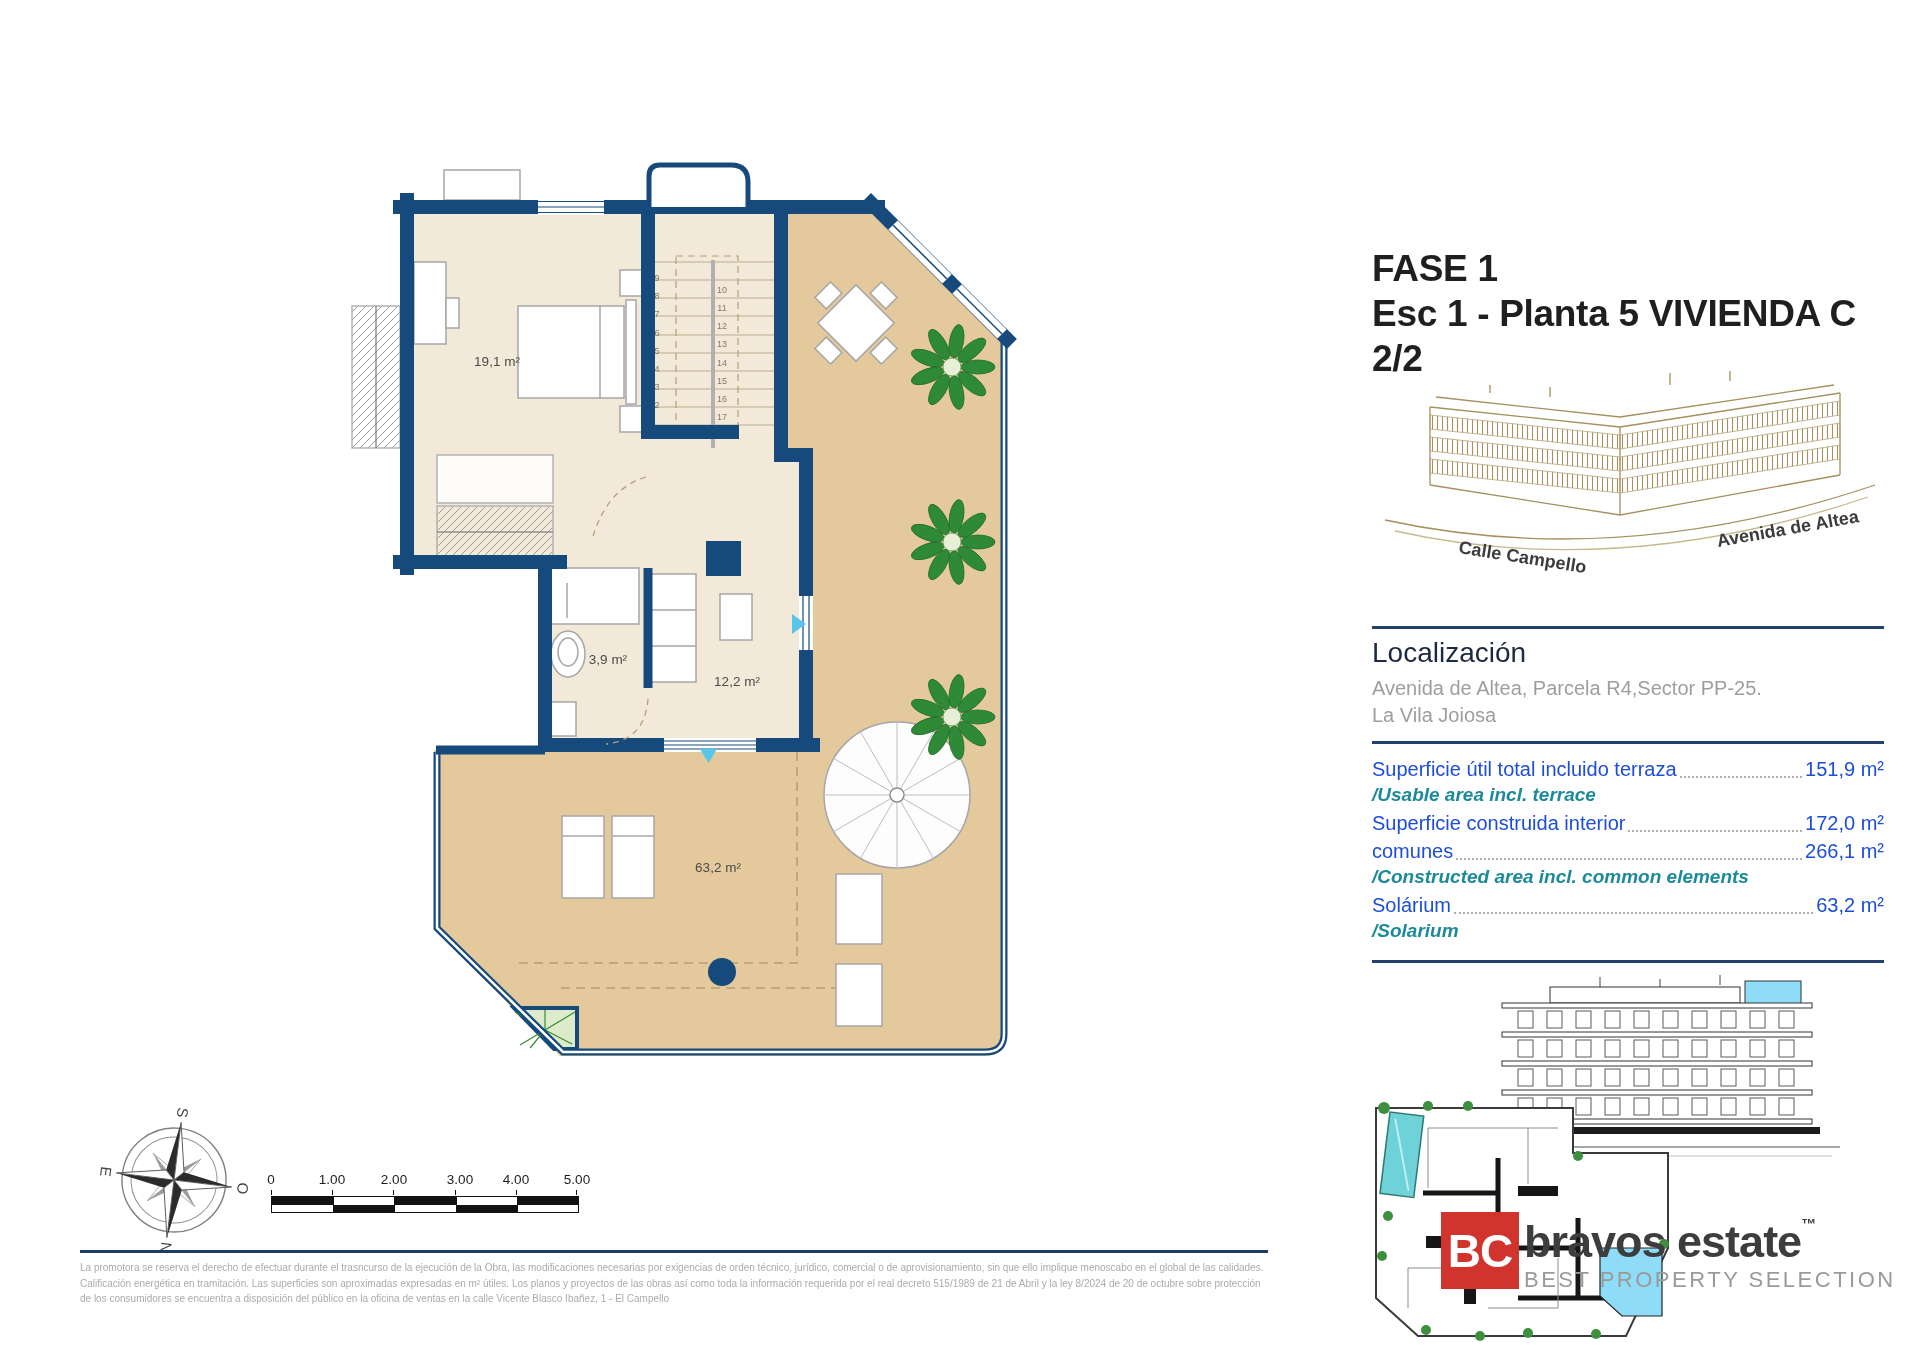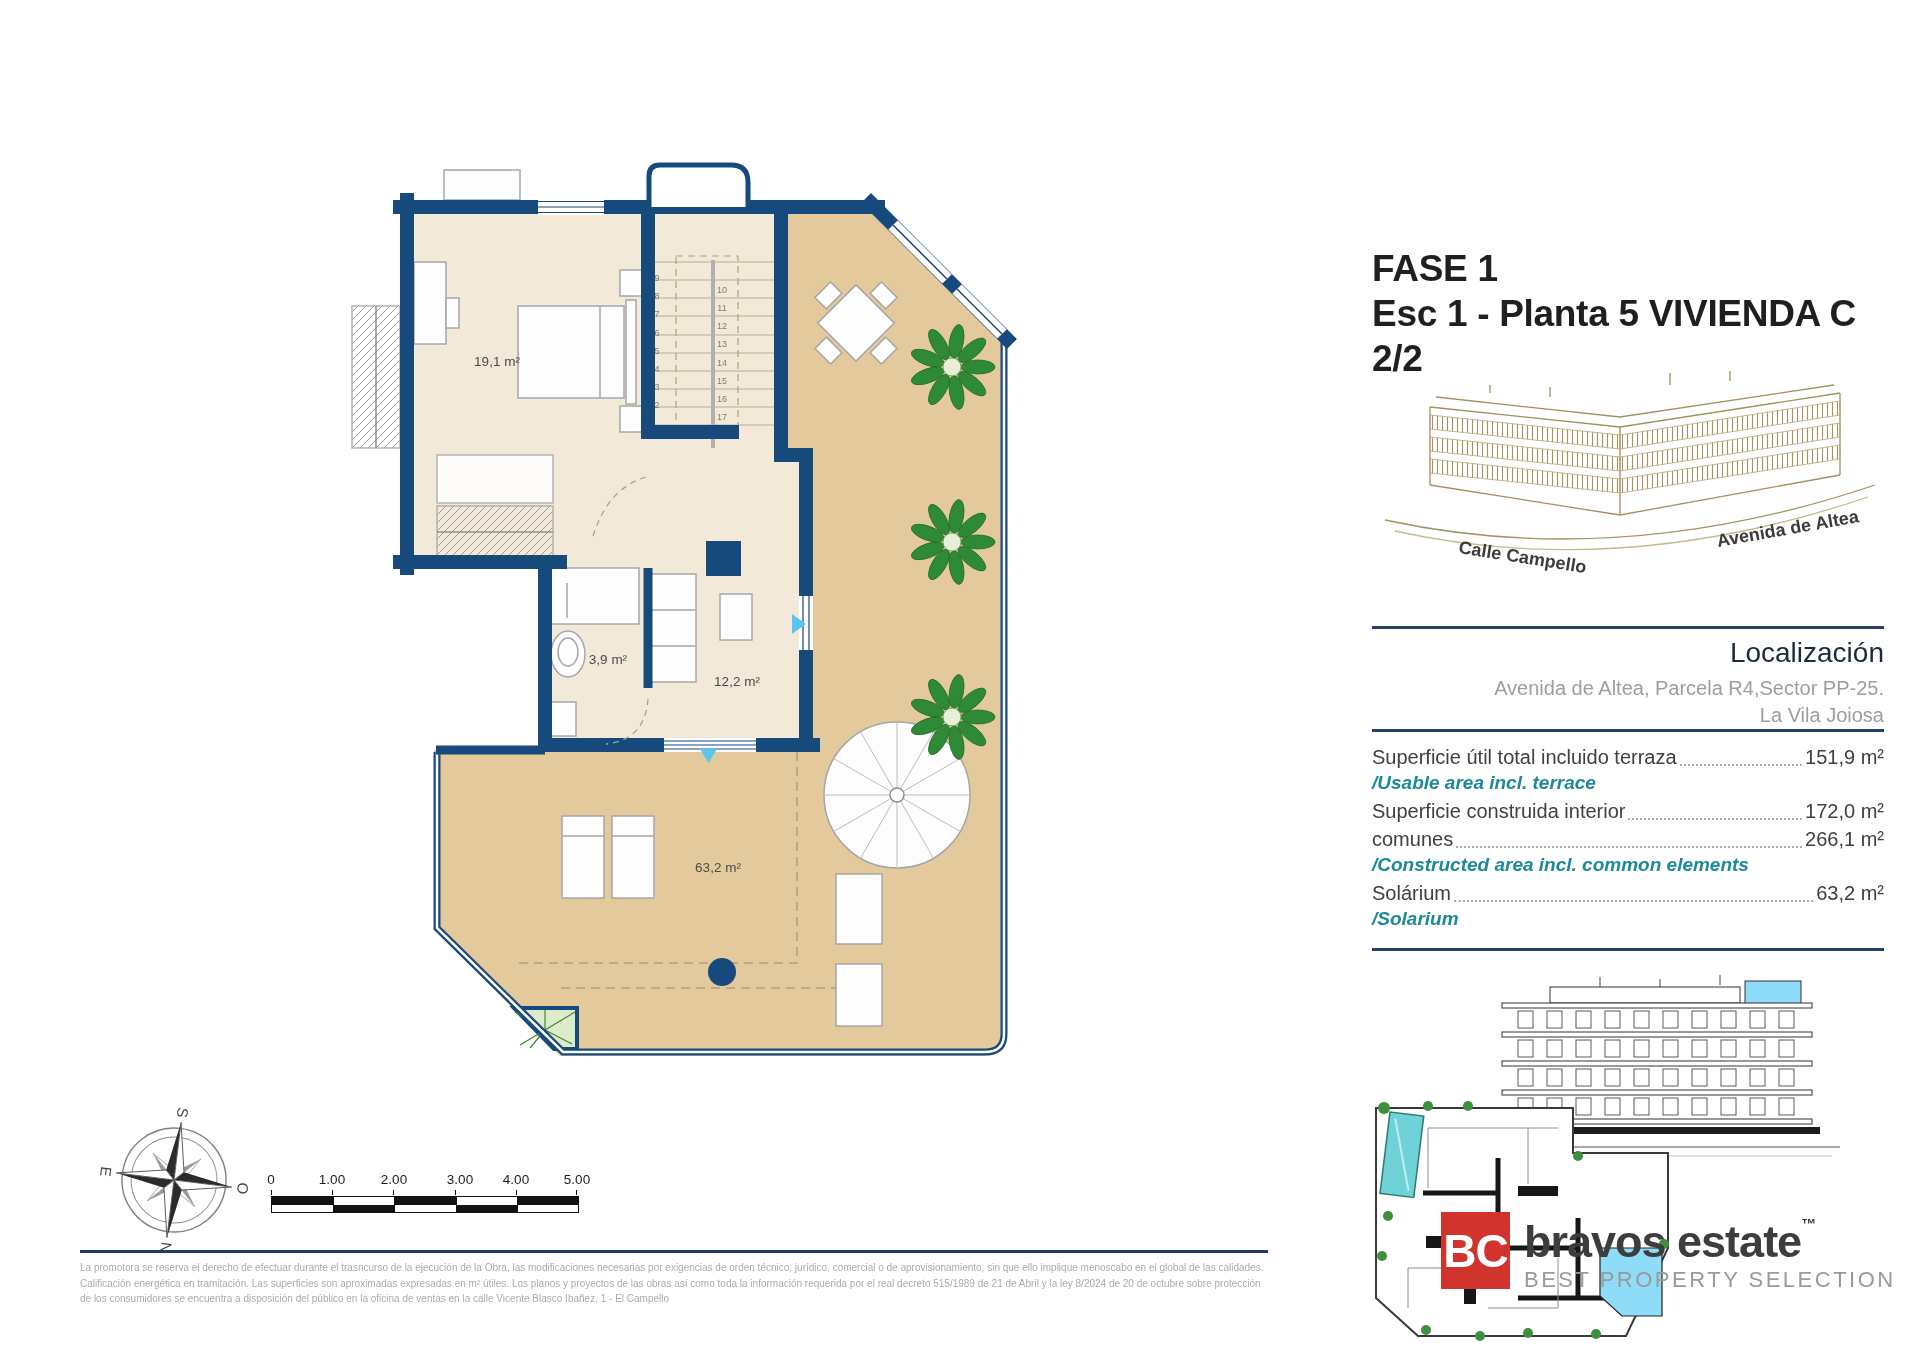--- a/index.html
+++ b/index.html
@@ -7,31 +7,31 @@
           font-family:"Liberation Sans",sans-serif;color:#222;}
   .abs{position:absolute;}
 
   
   .title-block{left:1372px;top:246px;width:520px;line-height:1.22;color:#1f1f1f;
                font-size:37px;font-weight:600;letter-spacing:-0.3px;}
   .info-panel{left:1372px;top:626px;width:512px;}
   .rule{height:3px;background:#24406b;}
   .loc-head{font-size:28px;color:#1d2940;margin:8px 0 6px 0;font-weight:500;}
   .loc-line{font-size:20px;color:#9e9e9e;line-height:1.35;}
-  .loc-wrap{text-align:right;}
+  .loc-wrap{padding-bottom:12px;}
   .areas{padding:10px 0 14px 0;}
-  .arow{display:flex;align-items:flex-end;font-size:20px;color:#404040;line-height:1.3;margin-top:2px;}
+  .arow{display:flex;align-items:flex-end;font-size:20px;color:#1d4ed8;line-height:1.3;margin-top:2px;}
   .alabel{white-space:nowrap;}
   .alabel-full{font-size:20px;color:#9e9e9e;margin-top:4px;}
   .leader{flex:1;border-bottom:2.5px dotted #aeaeae;margin:0 3px 4px 3px;min-width:12px;}
   .avalue{white-space:nowrap;}
   .aen{font-size:19px;color:#1d8a99;font-style:italic;font-weight:600;margin:2px 0 4px 0;}
 
   
-  .bc-badge{left:1441px;top:1212px;width:69px;height:77px;background:#d0342c;z-index:6;
+  .bc-badge{left:1441px;top:1212px;width:78px;height:77px;background:#d0342c;z-index:6;
             display:flex;align-items:center;justify-content:center;}
   .bc-badge span{color:#fff;font-size:46px;font-weight:700;letter-spacing:-1px;}
   .logo-text{left:1524px;top:1216px;width:380px;z-index:6;}
   .logo-name{font-size:45px;font-weight:700;color:#3d3d3d;letter-spacing:-1px;line-height:1.0;}
   .logo-name sup{font-size:15px;font-weight:700;color:#3d3d3d;vertical-align:28px;letter-spacing:0;}
   .logo-tag{font-size:22px;color:#9a9a9a;letter-spacing:2.5px;margin-top:3px;white-space:nowrap;}
 
   
   .foot-rule{left:80px;top:1250px;width:1188px;height:3px;background:#1e3a66;}
   .disclaimer{left:80px;top:1260px;width:1192px;font-size:10px;line-height:1.55;color:#ababab;}

